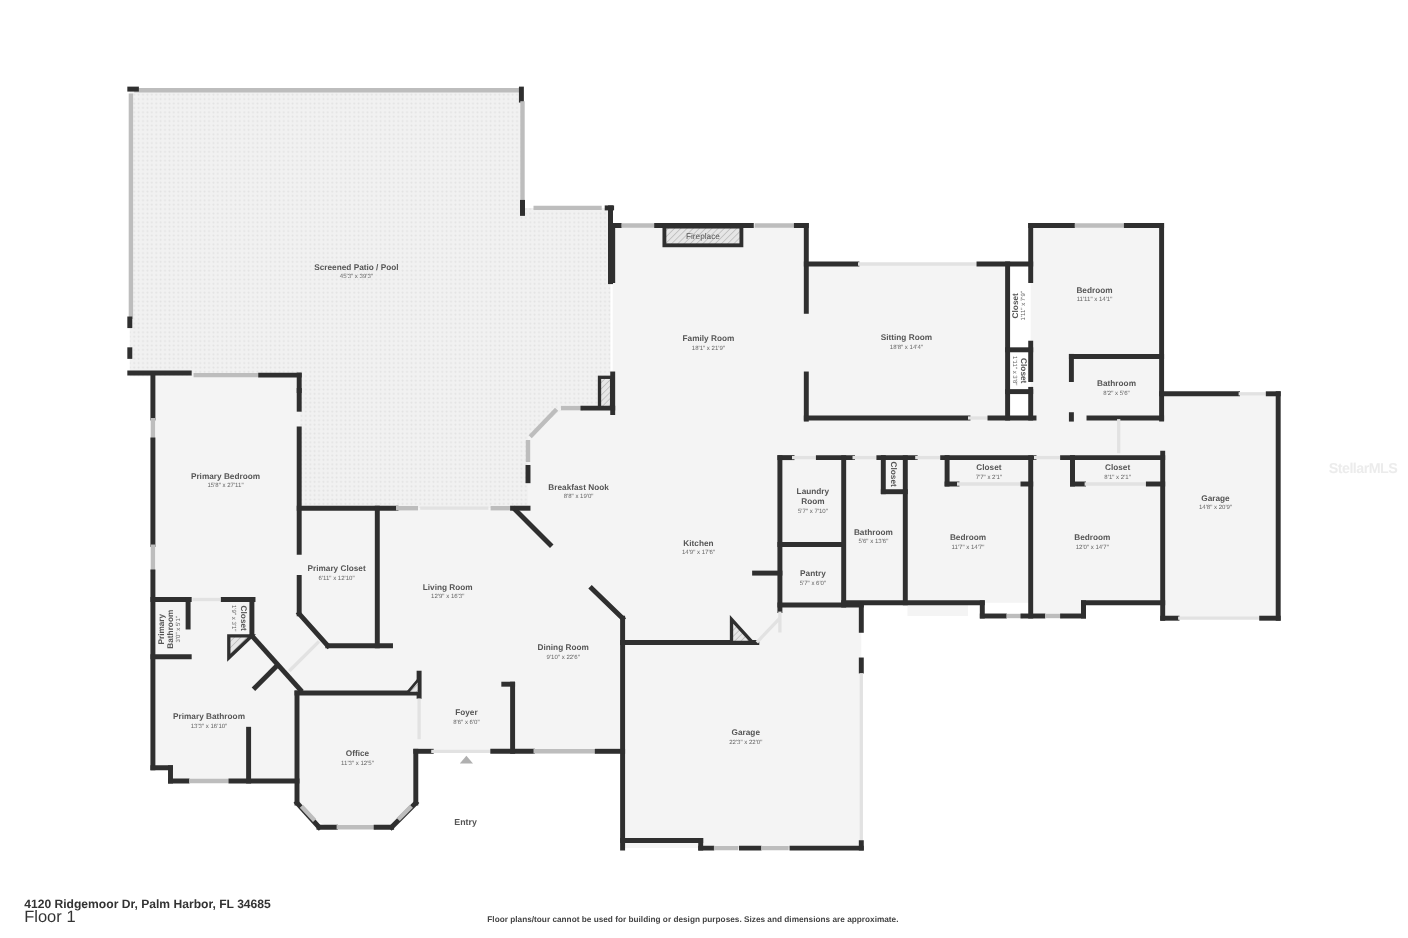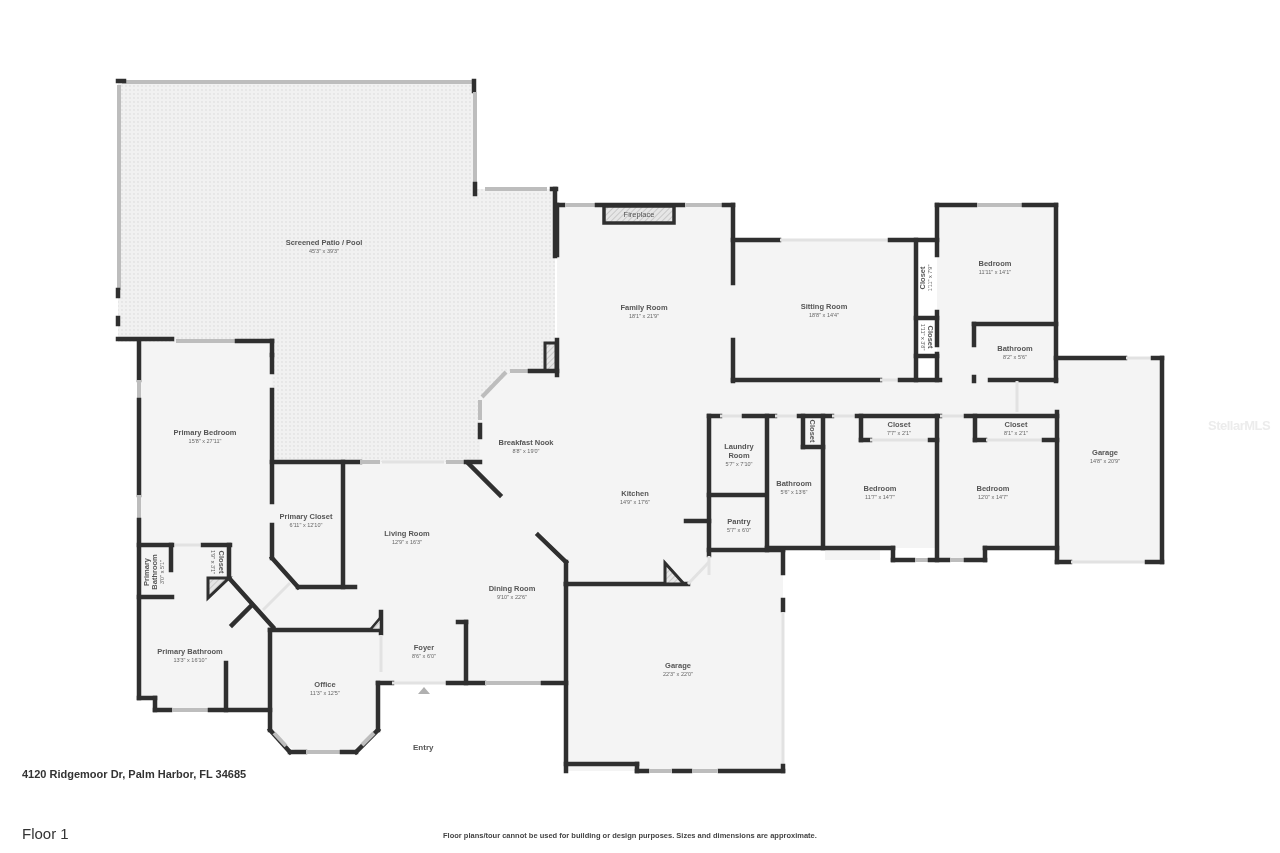--- a/index.html
+++ b/index.html
@@ -5,21 +5,21 @@
   html, body { margin: 0; padding: 0; background: #ffffff; }
   body { width: 1280px; height: 853px; position: relative; overflow: hidden;
          font-family: "Liberation Sans", sans-serif; }
   #plan { position: absolute; left: 0; top: 0; width: 1280px; height: 853px; }
   .wall { stroke: #2f2f2f; stroke-width: 4.5; fill: none; stroke-linecap: square; }
   .win { stroke: #bdbdbd; stroke-width: 4; fill: none; }
   .door { stroke: #e2e2e2; stroke-width: 3; fill: none; }
   .floor { fill: #f4f4f4; stroke: none; }
   .rname { font-family: "Liberation Sans", sans-serif; font-size: 7.5px; font-weight: bold; fill: #555; text-anchor: middle; }
   .rdim { font-family: "Liberation Sans", sans-serif; font-size: 5.5px; fill: #666; text-anchor: middle; }
-  .footer-address { position: absolute; left: 22px; top: 768px; font-size: 11px; font-weight: bold; color: #333; }
+  .footer-address { position: absolute; left: 22px; top: 816px; font-size: 11px; font-weight: bold; color: #333; }
   .footer-floor { position: absolute; left: 22px; top: 825px; font-size: 15px; font-weight: normal; color: #333; }
   .footer-disclaimer { position: absolute; left: 443px; top: 831px; font-size: 7.5px; font-weight: bold; color: #444; text-align: right; }
   .watermark { position: absolute; left: 1208px; top: 418px; font-size: 13px; font-weight: bold; color: #ececec; letter-spacing: -0.5px; }
   .entry-label { position: absolute; left: 413px; top: 699px; font-size: 8px; font-weight: bold; color: #555; margin-top: 44px; }
 </style>
 </head>
 <body>
 
 <svg id="plan" viewBox="0 0 1280 853" xmlns="http://www.w3.org/2000/svg">
   <defs>

